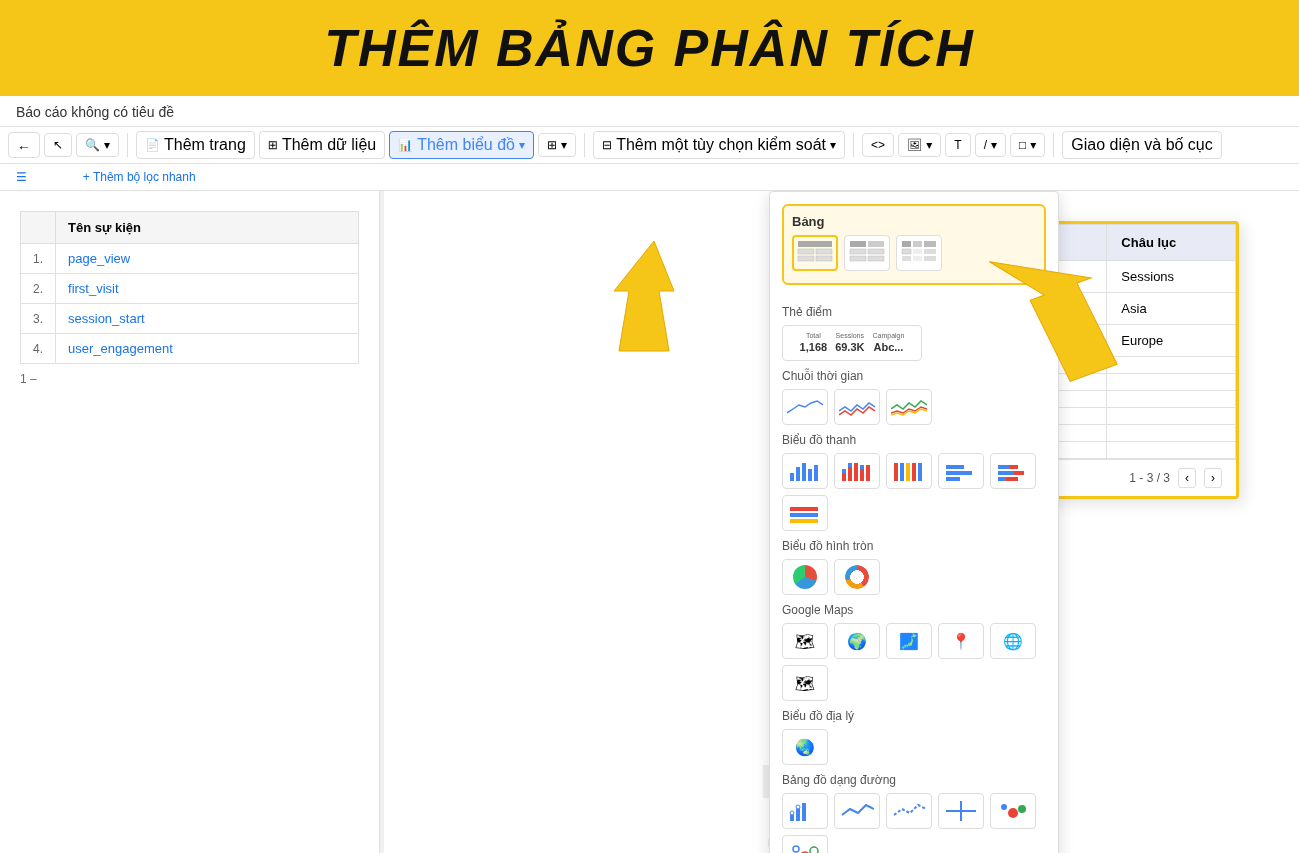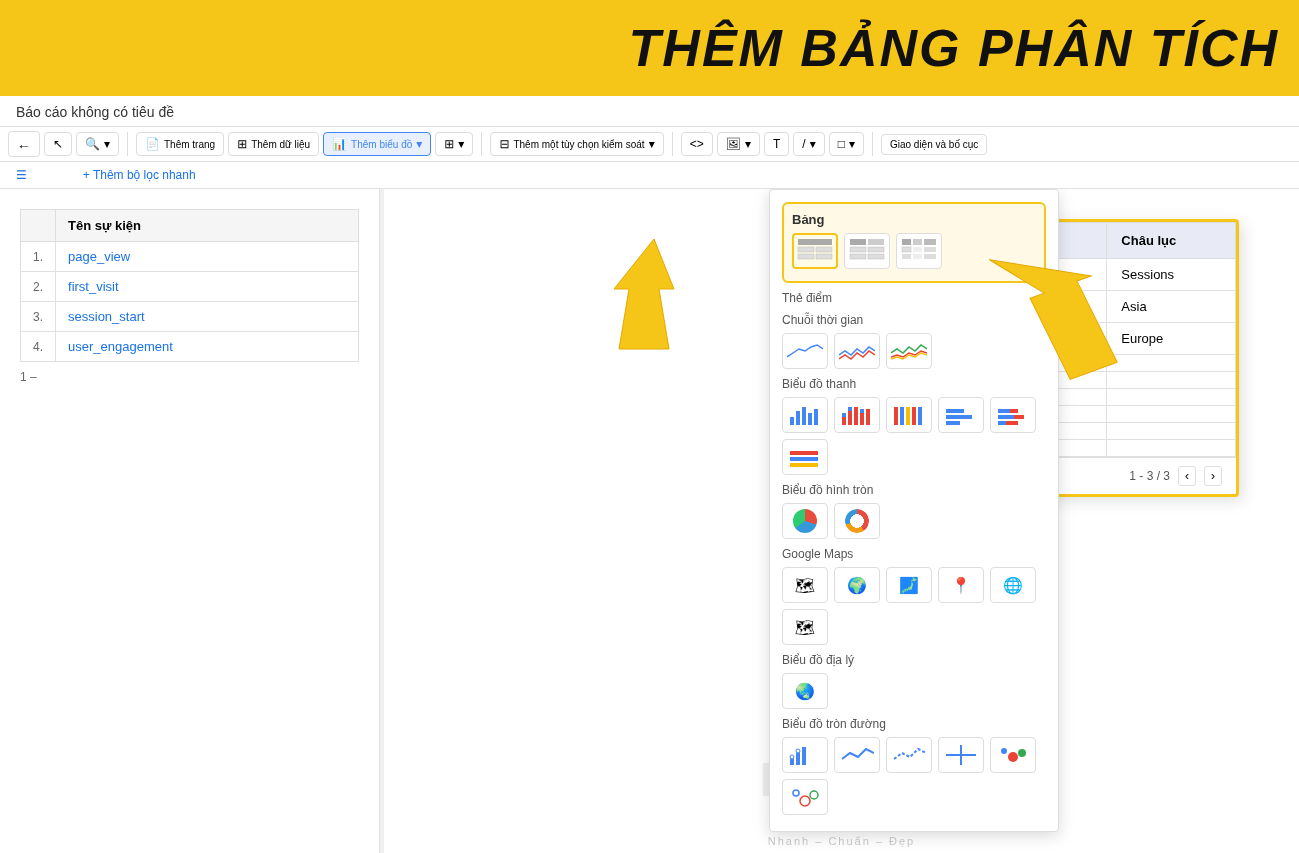--- a/index.html
+++ b/index.html
@@ -3,21 +3,21 @@
   <meta charset="utf-8">
   <style>
     * { margin: 0; padding: 0; box-sizing: border-box; }
     body { font-family: Arial, sans-serif; background: #fff; width: 1299px; height: 853px; overflow: hidden; position: relative; }
 
     
     #header-banner {
       background: #F5C518;
       width: 100%;
       padding: 18px 20px;
-      text-align: right;
+      text-align: center;
     }
     #header-banner h1 {
       font-size: 52px;
       font-weight: 900;
       color: #111;
       letter-spacing: 2px;
       text-transform: uppercase;
       font-style: italic;
     }
 
@@ -269,21 +269,21 @@
       pointer-events: none;
       z-index: 1;
     }
 
     
     .bang-section {
       background: #fff9e6;
       border: 2px solid #F5C518;
       border-radius: 6px;
       padding: 8px;
-      margin-bottom: 8px;
+      margin-bottom: 20px;
     }
     .bang-title {
       font-size: 13px;
       font-weight: 600;
       color: #333;
       margin-bottom: 6px;
     }
 
     
     #vertical-divider {
@@ -291,21 +291,21 @@
       background: #f0f0f0;
       cursor: col-resize;
     }
 
     #right-area {
       flex: 1;
       position: relative;
       overflow: hidden;
     }
 
-    .toolbar-text { font-size: 10px; }
+    .toolbar-text { font-size: 16px; }
   </style>
 </head>
 <body>
 
 <div id="header-banner">
   <h1>THÊM BẢNG PHÂN TÍCH</h1>
 </div>
 
 <div id="menu-bar">
   <div class="report-title">Báo cáo không có tiêu đề</div>
@@ -446,20 +446,40 @@
               <rect x="23" y="9" width="12" height="5" fill="#ddd"></rect>
               <rect x="1" y="16" width="9" height="5" fill="#ddd"></rect>
               <rect x="12" y="16" width="9" height="5" fill="#eee"></rect>
               <rect x="23" y="16" width="12" height="5" fill="#ddd"></rect>
             </svg>
           </div>
         </div>
       </div>
 
       <div class="chart-section-title">Thẻ điểm</div>
+      <div class="chart-icons-row">
+        <div class="chart-icon-box" style="width:140px;height:36px;">
+          <div class="scorecard-inner">
+            <div style="display:flex;gap:8px;align-items:flex-end;">
+              <div>
+                  <div class="small">Total</div>
+                  <div class="big">1,168</div>
+                </div>
+              <div>
+                  <div class="small">Sessions</div>
+                  <div class="big">69.3K</div>
+                </div>
+              <div>
+                  <div class="small">Campaign</div>
+                  <div class="big">Abc...</div>
+                </div>
+            </div>
+          </div>
+        </div>
+      </div>
 
       <div class="chart-section-title">Chuỗi thời gian</div>
       <div class="chart-icons-row">
         <div class="chart-icon-box">
           <svg class="squiggle" viewBox="0 0 36 20">
             <polyline points="0,16 6,12 12,8 18,10 24,6 30,4 36,8" fill="none" stroke="#4285f4" stroke-width="1.5"></polyline>
           </svg>
         </div>
         <div class="chart-icon-box">
           <svg class="squiggle" viewBox="0 0 36 20">
@@ -566,21 +586,21 @@
         </div>
       </div>
 
       <div class="chart-section-title">Biểu đồ địa lý</div>
       <div class="chart-icons-row">
         <div class="chart-icon-box">
           <span class="geo-box">🌏</span>
         </div>
       </div>
 
-      <div class="chart-section-title">Biểu đồ tròn đường</div>
+      <div class="chart-section-title">Bảng đồ dạng đường</div>
       <div class="chart-icons-row">
         <div class="chart-icon-box">
           <svg width="34" height="24" viewBox="0 0 34 24">
             <rect x="2" y="14" width="4" height="8" fill="#4285f4"></rect>
             <rect x="8" y="8" width="4" height="14" fill="#4285f4"></rect>
             <rect x="14" y="4" width="4" height="18" fill="#4285f4"></rect>
             <circle cx="4" cy="14" r="2" fill="#fff" stroke="#4285f4" stroke-width="1"></circle>
             <circle cx="10" cy="8" r="2" fill="#fff" stroke="#4285f4" stroke-width="1"></circle>
           </svg>
         </div>

